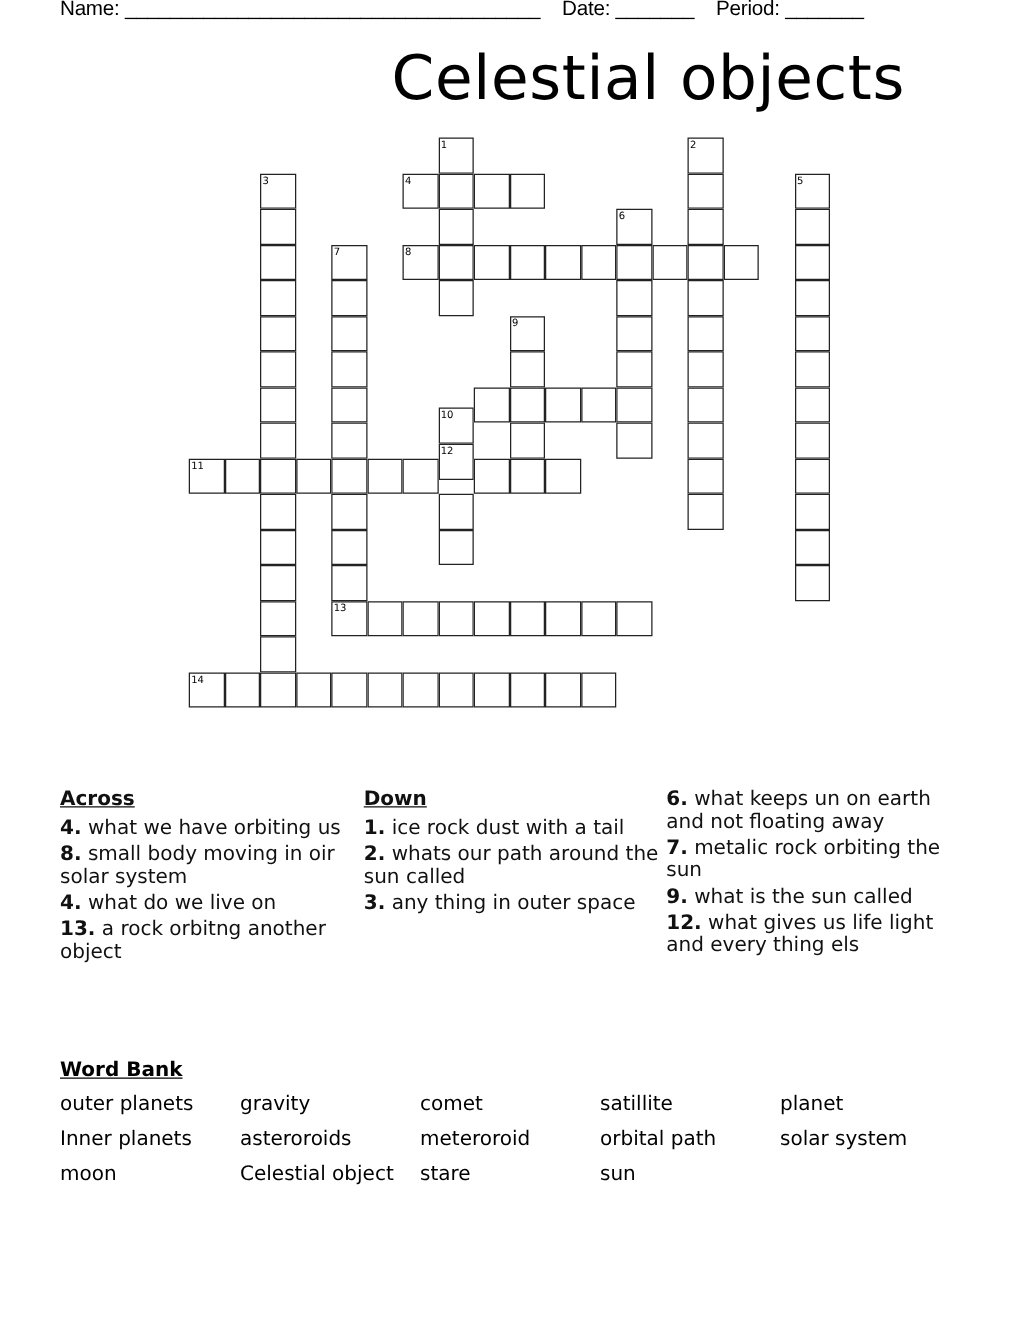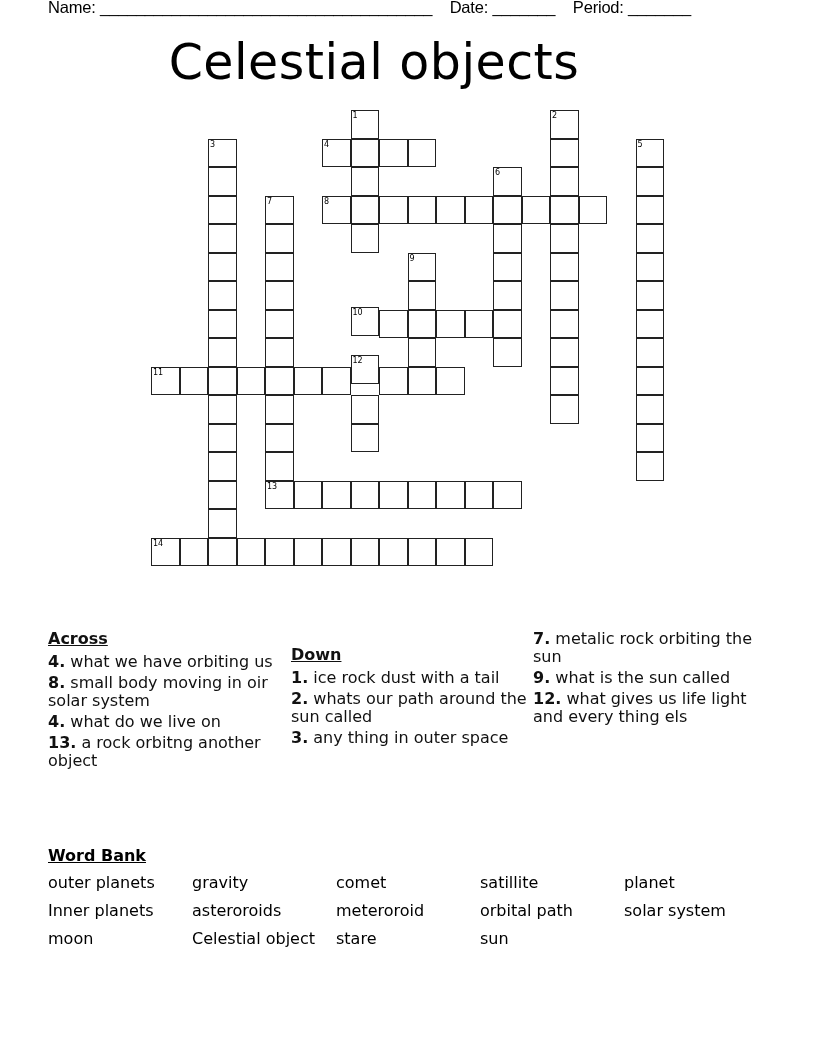--- a/index.html
+++ b/index.html
@@ -1,18 +1,18 @@
 <!DOCTYPE html>
 <html><head>
 <meta charset="utf-8">
 <style>
   html, body { margin:0; padding:0; background:#fff; }
   body { width:816px; height:1056px; position:relative; overflow:hidden; color:#000; }
   .hdr { position:absolute; top:-2px; left:48px; font-family:"Liberation Sans", sans-serif; font-size:16.5px; white-space:pre; letter-spacing:-0.2px; }
-  .title { position:absolute; top:34px; left:0; width:724px; text-align:center; font-family:"DejaVu Sans", sans-serif; font-size:49px; letter-spacing:0.5px;margin-left:12px; }
+  .title { position:absolute; top:34px; left:0; width:724px; text-align:right; font-family:"DejaVu Sans", sans-serif; font-size:49px; letter-spacing:0.5px; }
   #grid { position:absolute; left:0; top:0; }
   .cell { position:absolute; width:28.5px; height:28.5px; box-sizing:border-box; border:1.5px solid #222; background:#fff; }
   .num { position:absolute; top:0; left:1px; font-family:"DejaVu Sans", sans-serif; font-size:8px; line-height:9px; }
   .clues { position:absolute; top:630px; font-family:"DejaVu Sans", sans-serif; font-size:16px; line-height:18px; color:#111; }
   .col1 { left:48px; width:230px; }
   .col2 { left:291px; width:240px; }
   .col3 { left:533px; width:240px; }
   .sec { font-weight:bold; text-decoration:underline; margin-bottom:5px; }
   .clue { margin-bottom:3px; }
   .clue b { font-weight:bold; }
@@ -116,21 +116,21 @@
     <div class="cell" style="left: 464.5px; top: 195.5px;"></div>
     <div class="cell" style="left: 521.5px; top: 195.5px;"></div>
     <div class="cell" style="left: 578.5px; top: 195.5px;"></div>
     <div class="cell" style="left: 407.5px; top: 252.5px;">
       <span class="num">9</span>
     </div>
     <div class="cell" style="left: 407.5px; top: 281px;"></div>
     <div class="cell" style="left: 407.5px; top: 309.5px;"></div>
     <div class="cell" style="left: 407.5px; top: 338px;"></div>
     <div class="cell" style="left: 407.5px; top: 366.5px;"></div>
-    <div class="cell" style="left: 350.5px; top: 307px;">
+    <div class="cell" style="left: 350.5px; top: 326px;">
       <span class="num">10</span>
     </div>
     <div class="cell" style="left: 379px; top: 309.5px;"></div>
     <div class="cell" style="left: 436px; top: 309.5px;"></div>
     <div class="cell" style="left: 464.5px; top: 309.5px;"></div>
     <div class="cell" style="left: 151px; top: 366.5px;">
       <span class="num">11</span>
     </div>
     <div class="cell" style="left: 179.5px; top: 366.5px;"></div>
     <div class="cell" style="left: 236.5px; top: 366.5px;"></div>
@@ -168,27 +168,28 @@
 
 <div class="clues col1">
   <div class="sec">Across</div>
   <div class="clue"><b>4.</b> <span>what we have orbiting us</span></div>
   <div class="clue"><b>8.</b> <span>small body moving in oir solar system</span></div>
   <div class="clue"><b>4.</b> <span>what do we live on</span></div>
   <div class="clue"><b>13.</b> <span>a rock orbitng another object</span></div>
 </div>
 
 <div class="clues col2">
-  <div class="sec" style="margin-top:16px">Down</div>
+  <div class="sec" style="margin-top:0">Down</div>
   <div class="clue"><b>1.</b> <span>ice rock dust with a tail</span></div>
   <div class="clue"><b>2.</b> <span>whats our path around the sun called</span></div>
   <div class="clue"><b>3.</b> <span>any thing in outer space</span></div>
 </div>
 
 <div class="clues col3">
+  <div class="clue"><b>6.</b> <span>what keeps un on earth and not floating away</span></div>
   <div class="clue"><b>7.</b> <span>metalic rock orbiting the sun</span></div>
   <div class="clue"><b>9.</b> <span>what is the sun called</span></div>
   <div class="clue"><b>12.</b> <span>what gives us life light and every thing els</span></div>
 </div>
 
 <div class="wb-title">Word Bank</div>
 <div class="wb">
   <span>outer planets</span>
   <span>gravity</span>
   <span>comet</span>

